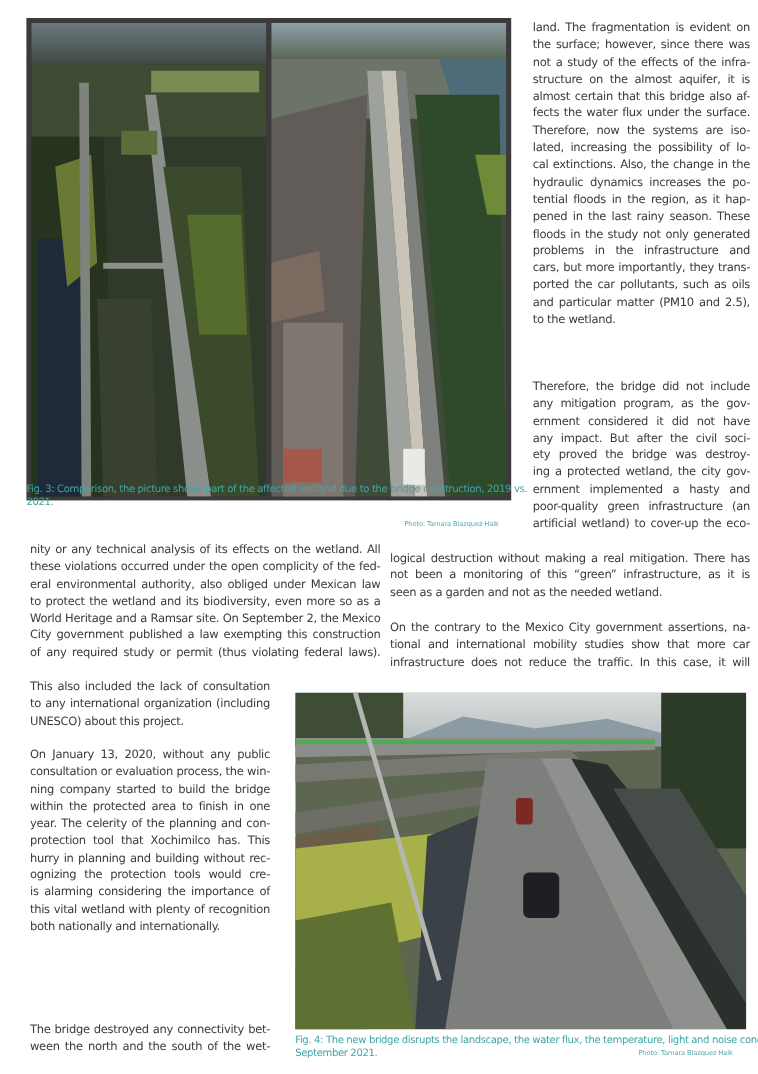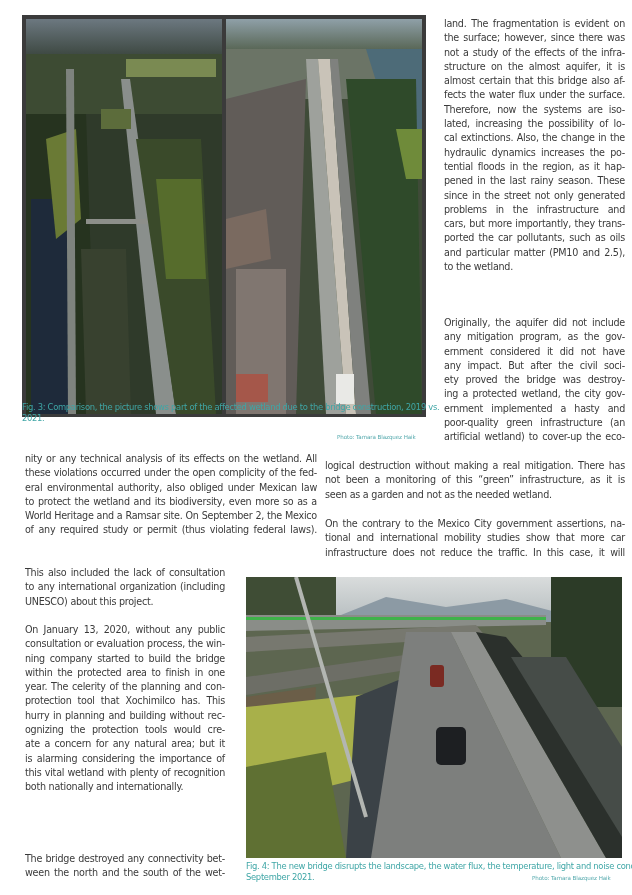--- a/index.html
+++ b/index.html
@@ -79,30 +79,30 @@
   <span class="ln">not a study of the effects of the infra-</span>
   <span class="ln">structure on the almost aquifer, it is</span>
   <span class="ln">almost certain that this bridge also af-</span>
   <span class="ln">fects the water flux under the surface.</span>
   <span class="ln">Therefore, now the systems are iso-</span>
   <span class="ln">lated, increasing the possibility of lo-</span>
   <span class="ln">cal extinctions. Also, the change in the</span>
   <span class="ln">hydraulic dynamics increases the po-</span>
   <span class="ln">tential floods in the region, as it hap-</span>
   <span class="ln">pened in the last rainy season. These</span>
-  <span class="ln">since in the street not only generated</span>
+  <span class="ln">floods in the study not only generated</span>
   <span class="ln">problems in the infrastructure and</span>
   <span class="ln">cars, but more importantly, they trans-</span>
   <span class="ln">ported the car pollutants, such as oils</span>
   <span class="ln">and particular matter (PM10 and 2.5),</span>
   <span class="ln last">to the wetland.</span>
 </div>
 
 <div class="p" style="left:441px; top:313px; width:181px;">
-  <span class="ln">Originally, the aquifer did not include</span>
+  <span class="ln">Therefore, the bridge did not include</span>
   <span class="ln">any mitigation program, as the gov-</span>
   <span class="ln">ernment considered it did not have</span>
   <span class="ln">any impact. But after the civil soci-</span>
   <span class="ln">ety proved the bridge was destroy-</span>
   <span class="ln">ing a protected wetland, the city gov-</span>
   <span class="ln">ernment implemented a hasty and</span>
   <span class="ln">poor-quality green infrastructure (an</span>
   <span class="ln">artificial wetland) to cover-up the eco-</span>
 </div>
 
@@ -117,39 +117,39 @@
   <span class="ln">tional and international mobility studies show that more car</span>
   <span class="ln">infrastructure does not reduce the traffic. In this case, it will</span>
 </div>
 
 <div class="p" style="left:22px; top:449px; width:292px;">
   <span class="ln">nity or any technical analysis of its effects on the wetland. All</span>
   <span class="ln">these violations occurred under the open complicity of the fed-</span>
   <span class="ln">eral environmental authority, also obliged under Mexican law</span>
   <span class="ln">to protect the wetland and its biodiversity, even more so as a</span>
   <span class="ln">World Heritage and a Ramsar site. On September 2, the Mexico</span>
+  <span class="ln">City government published a law exempting this construction</span>
   <span class="ln">of any required study or permit (thus violating federal laws).</span>
 </div>
 
 <div class="p" style="left:22px; top:563px; width:200px;">
   <span class="ln">This also included the lack of consultation</span>
   <span class="ln">to any international organization (including</span>
   <span class="ln last">UNESCO) about this project.</span>
 </div>
 
 <div class="p" style="left:22px; top:620px; width:200px;">
   <span class="ln">On January 13, 2020, without any public</span>
   <span class="ln">consultation or evaluation process, the win-</span>
   <span class="ln">ning company started to build the bridge</span>
   <span class="ln">within the protected area to finish in one</span>
   <span class="ln">year. The celerity of the planning and con-</span>
   <span class="ln">protection tool that Xochimilco has. This</span>
   <span class="ln">hurry in planning and building without rec-</span>
   <span class="ln">ognizing the protection tools would cre-</span>
-  <span class="ln">ate a concern for any natural area; but it</span>
   <span class="ln">is alarming considering the importance of</span>
   <span class="ln">this vital wetland with plenty of recognition</span>
   <span class="ln last">both nationally and internationally.</span>
 </div>
 
 <div class="p" style="left:22px; top:849px; width:200px;">
   <span class="ln">The bridge destroyed any connectivity bet-</span>
   <span class="ln">ween the north and the south of the wet-</span>
 </div>
 

